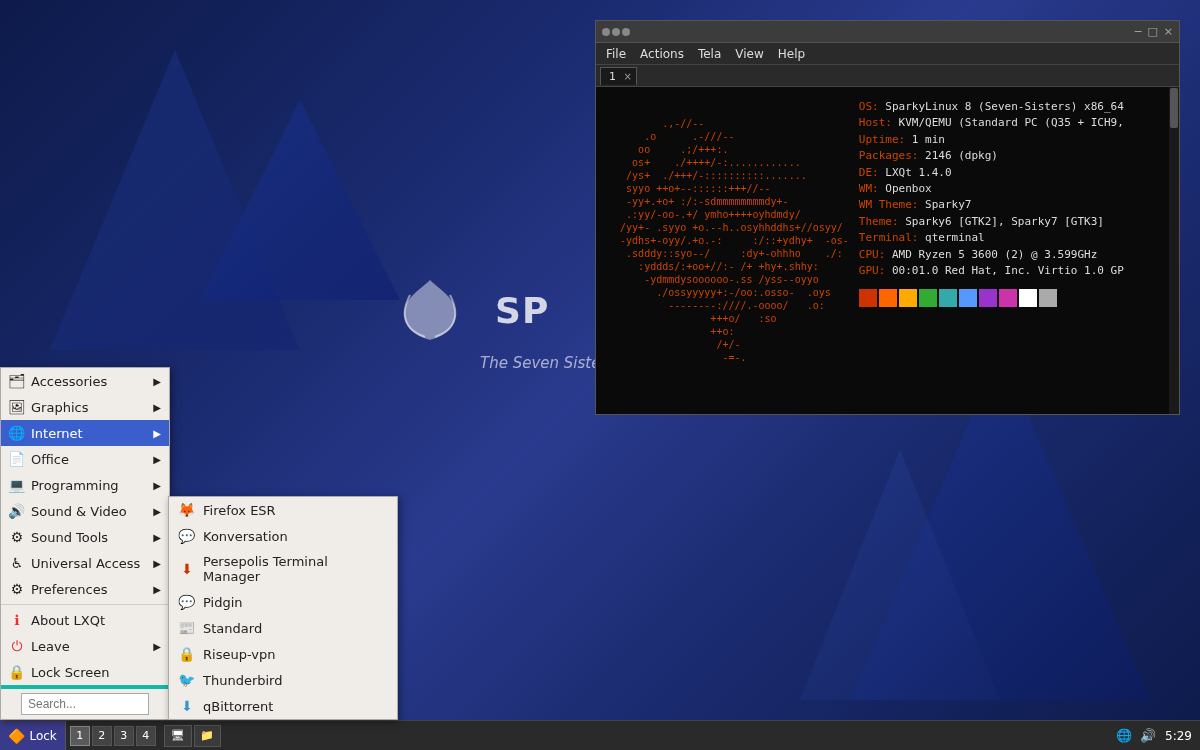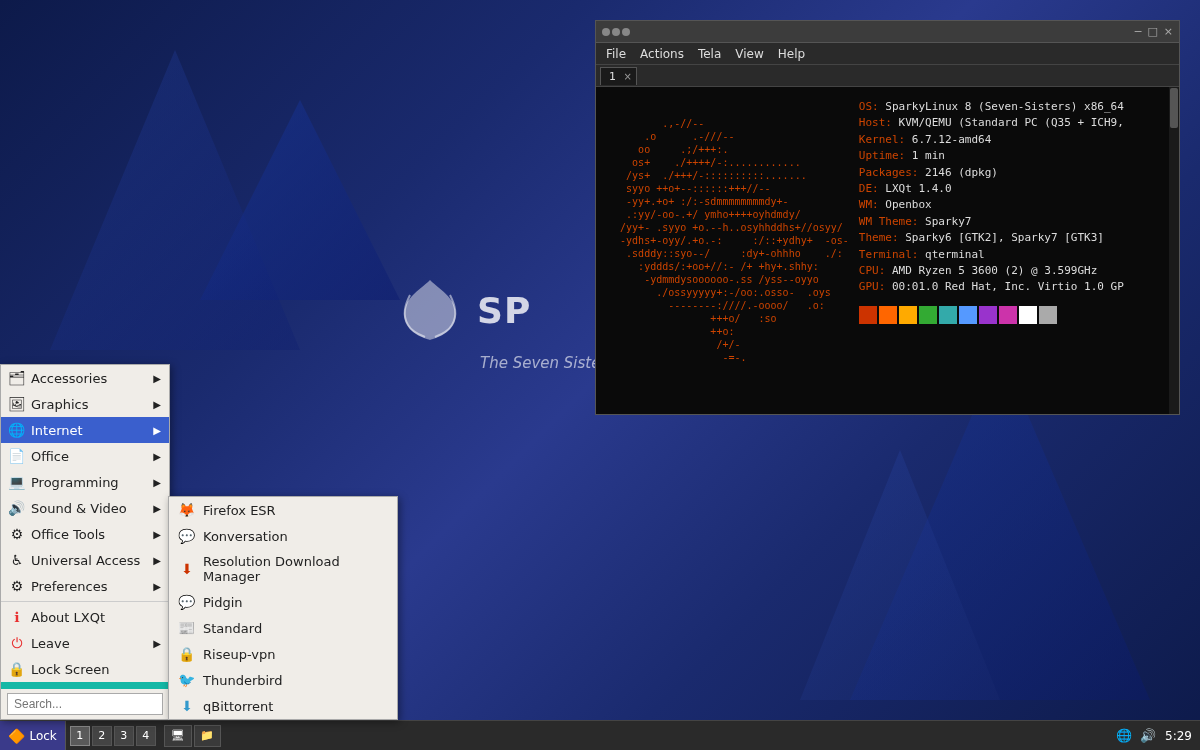--- a/index.html
+++ b/index.html
@@ -311,22 +311,22 @@
       height: 16px;
       display: flex;
       align-items: center;
       justify-content: center;
       flex-shrink: 0;
       font-size: 14px;
     }
 
     
     .menu-search {
-      padding: 4px 6px;
-      border-top: 7px solid #14b8a6;
+      padding: 4px 20px;
+      border-top: 4px solid #14b8a6;
     }
     .menu-search input {
       width: 100%;
       padding: 3px 6px;
       border: 1px solid #aaa;
       background: white;
       font-size: 12px;
       outline: none;
     }
 
@@ -346,21 +346,21 @@
 <body>
 
 <div class="desktop">
 
   <div class="desktop-shape shape1"></div>
   <div class="desktop-shape shape2"></div>
   <div class="desktop-shape shape3"></div>
   <div class="desktop-shape shape4"></div>
 
   <div style="position:absolute;top:270px;left:390px;z-index:10;">
-    <div style="display:flex;align-items:center;gap:7px;">
+    <div style="display:flex;align-items:center;gap:25px;">
 
       <svg width="80" height="80" viewBox="0 0 80 80">
         <g fill="rgba(255,255,255,0.75)">
           <path d="M40 10 C30 20, 10 30, 15 50 C20 65, 35 68, 40 70 C45 68, 60 65, 65 50 C70 30, 50 20, 40 10Z" opacity="0.6"></path>
           <path d="M20 25 C15 35, 12 45, 18 55 C22 62, 30 65, 35 67" fill="none" stroke="rgba(255,255,255,0.5)" stroke-width="2"></path>
           <path d="M60 25 C65 35, 68 45, 62 55 C58 62, 50 65, 45 67" fill="none" stroke="rgba(255,255,255,0.5)" stroke-width="2"></path>
         </g>
       </svg>
       <div>
         <div style="color:rgba(255,255,255,0.8);font-size:36px;font-weight:bold;letter-spacing:1px;">SP</div>
@@ -417,21 +417,20 @@
            --------:////.-oooo/   .o:
                   +++o/   :so
                   ++o:
                    /+/-
                     -=-.</pre>
         </div>
 
         <div style="display:flex;flex-direction:column;gap:1px;padding-top:8px;">
           <div><span class="info-label">OS: </span><span class="info-value">SparkyLinux 8 (Seven-Sisters) x86_64</span></div>
           <div><span class="info-label">Host: </span><span class="info-value">KVM/QEMU (Standard PC (Q35 + ICH9,</span></div>
-          <div><span class="info-label">Kernel: </span><span class="info-value">6.7.12-amd64</span></div>
           <div><span class="info-label">Uptime: </span><span class="info-value">1 min</span></div>
           <div><span class="info-label">Packages: </span><span class="info-value">2146 (dpkg)</span></div>
           <div><span class="info-label">DE: </span><span class="info-value">LXQt 1.4.0</span></div>
           <div><span class="info-label">WM: </span><span class="info-value">Openbox</span></div>
           <div><span class="info-label">WM Theme: </span><span class="info-value">Sparky7</span></div>
           <div><span class="info-label">Theme: </span><span class="info-value">Sparky6 [GTK2], Sparky7 [GTK3]</span></div>
           <div><span class="info-label">Terminal: </span><span class="info-value">qterminal</span></div>
           <div><span class="info-label">CPU: </span><span class="info-value">AMD Ryzen 5 3600 (2) @ 3.599GHz</span></div>
           <div><span class="info-label">GPU: </span><span class="info-value">00:01.0 Red Hat, Inc. Virtio 1.0 GP</span></div>
 
@@ -496,21 +495,21 @@
       <div class="menu-icon">
           <span style="font-size:14px;">🔊</span>
         </div>
       <span>Sound &amp; Video</span>
       <span class="menu-arrow">▶</span>
     </div>
     <div class="menu-item">
       <div class="menu-icon">
           <span style="font-size:14px;">⚙</span>
         </div>
-      <span>Office Tools</span>
+      <span>Sound Tools</span>
       <span class="menu-arrow">▶</span>
     </div>
     <div class="menu-item">
       <div class="menu-icon">
           <span style="font-size:14px;">♿</span>
         </div>
       <span>Universal Access</span>
       <span class="menu-arrow">▶</span>
     </div>
     <div class="menu-item">
@@ -556,21 +555,21 @@
     <div class="submenu-item">
       <div class="submenu-icon">
           <span style="color:#3399ff;">💬</span>
         </div>
       <span>Konversation</span>
     </div>
     <div class="submenu-item">
       <div class="submenu-icon">
           <span style="color:#cc3300;">⬇</span>
         </div>
-      <span>Resolution Download Manager</span>
+      <span>Persepolis Terminal Manager</span>
     </div>
     <div class="submenu-item">
       <div class="submenu-icon">
           <span style="color:#8855cc;">💬</span>
         </div>
       <span>Pidgin</span>
     </div>
     <div class="submenu-item">
       <div class="submenu-icon">
           <span style="color:#ff8800;">📰</span>

